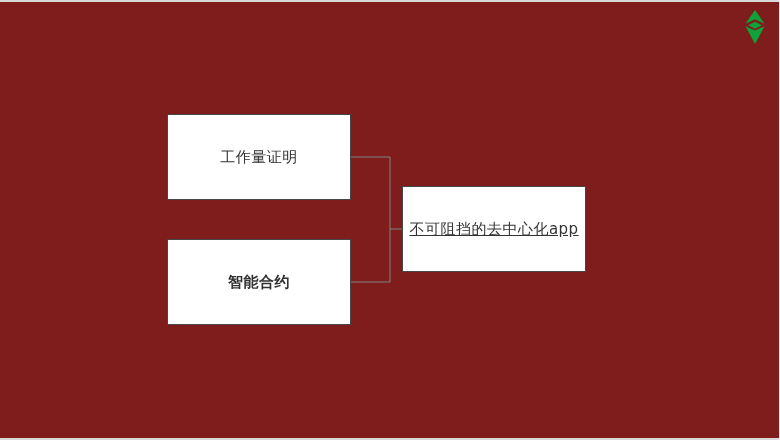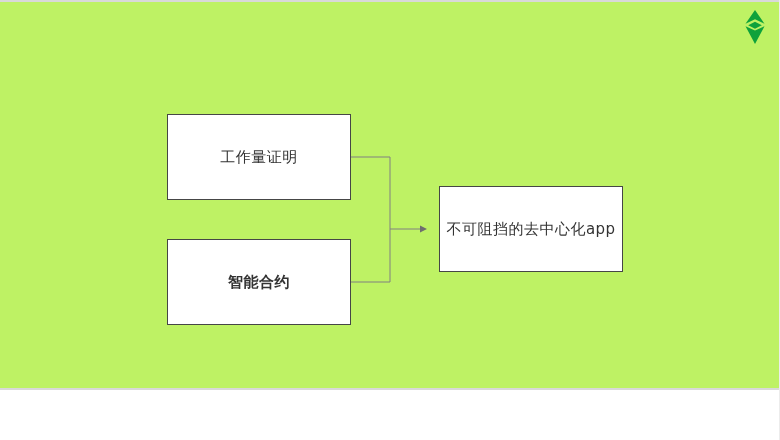--- a/index.html
+++ b/index.html
@@ -4,22 +4,22 @@
 <style>
   * { margin: 0; padding: 0; box-sizing: border-box; }
   html, body {
     width: 780px; height: 440px;
     font-family: "DejaVu Sans", "Liberation Sans", sans-serif;
     background: #ffffff;
     overflow: hidden;
   }
   .canvas {
     position: relative;
-    width: 780px; height: 390px;
-    background: #bef264;
+    width: 780px; height: 440px;
+    background: #7f1d1d;
   }
   .edge-top, .edge-bottom {
     position: absolute; left: 0; width: 780px; height: 2px;
     background: #d9d9d9;
   }
   .edge-top { top: 0; }
   .edge-bottom { bottom: 0; }
   .edge-right {
     position: absolute; top: 0; right: 0; width: 1px; height: 440px;
     background: #ececec;
@@ -36,21 +36,21 @@
     background: #ffffff;
     display: flex;
     align-items: center;
     justify-content: center;
     font-size: 15px;
     color: #333333;
     letter-spacing: 0.5px;
   }
   .node-pow   { left: 167px; top: 114px; }
   .node-sc    { left: 167px; top: 239px; font-weight: bold; }
-  .node-dapp  { left: 439px; top: 186px; }
+  .node-dapp  { left: 402px; top: 186px; text-decoration: underline; }
   .connectors {
     position: absolute; left: 0; top: 0;
     width: 780px; height: 440px;
     pointer-events: none;
   }
 </style>
 </head>
 <body>
 
 <div class="canvas">

